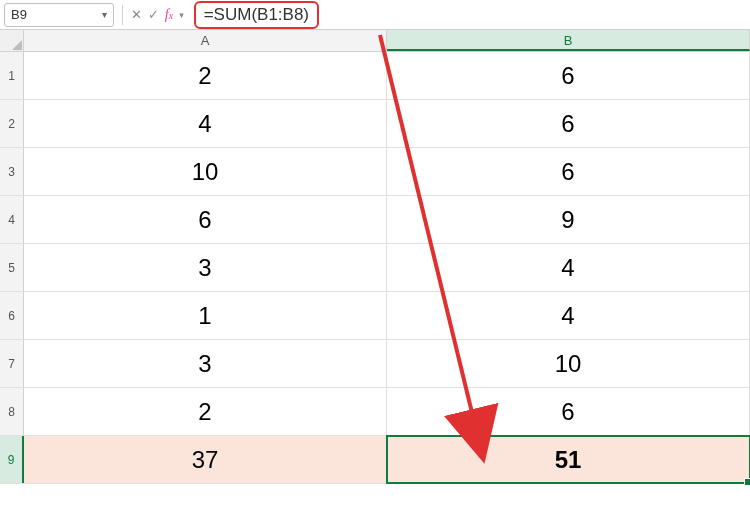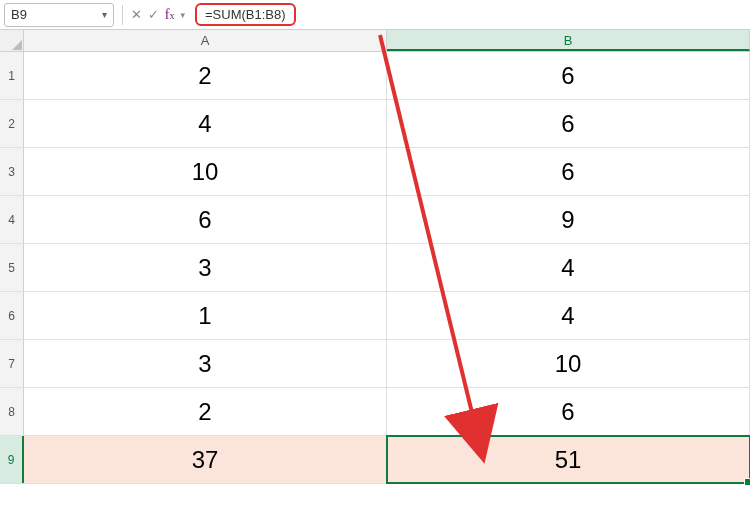--- a/index.html
+++ b/index.html
@@ -39,28 +39,28 @@
   }
   .fx-controls {
     display: flex;
     align-items: center;
     gap: 6px;
     padding: 0 4px;
     color: #888;
   }
   .fx-controls .xmark { font-size: 13px; color: #888; }
   .fx-controls .check { font-size: 13px; color: #888; }
-  .fx-controls .fx { font-family: "Times New Roman", serif; font-size: 14px; color: #701a75; }
+  .fx-controls .fx { font-style: italic; font-family: "Times New Roman", serif; font-size: 14px; color: #ec4899; }
   .fx-controls .chevsm { font-size: 9px; color: #888; }
   .formula-highlight {
     border: 2px solid #e03030;
     border-radius: 6px;
     padding: 2px 8px;
     margin-left: 6px;
-    font-size: 13px;
+    font-size: 17px;
     background: #fff;
   }
   .sheet {
     position: relative;
   }
   .hdr-row {
     display: flex;
     height: 22px;
     background: #f3f3f3;
     border-bottom: 1px solid #d0d0d0;
@@ -117,20 +117,21 @@
     align-items: center;
     justify-content: center;
     color: #000;
     background: #fff;
   }
   .row.sum .cell { background: #fbe4d9; }
   .row.sum .cell.selected {
     outline: 2px solid #0f7b3f;
     outline-offset: -1px;
     position: relative;
+    font-weight: bold;
   }
   .row.sum .cell.selected::after{
     content:"";
     position:absolute;
     right:-3px; bottom:-3px;
     width:6px; height:6px;
     background:#0f7b3f;
     border:1px solid #fff;
   }
   .arrow-layer {

